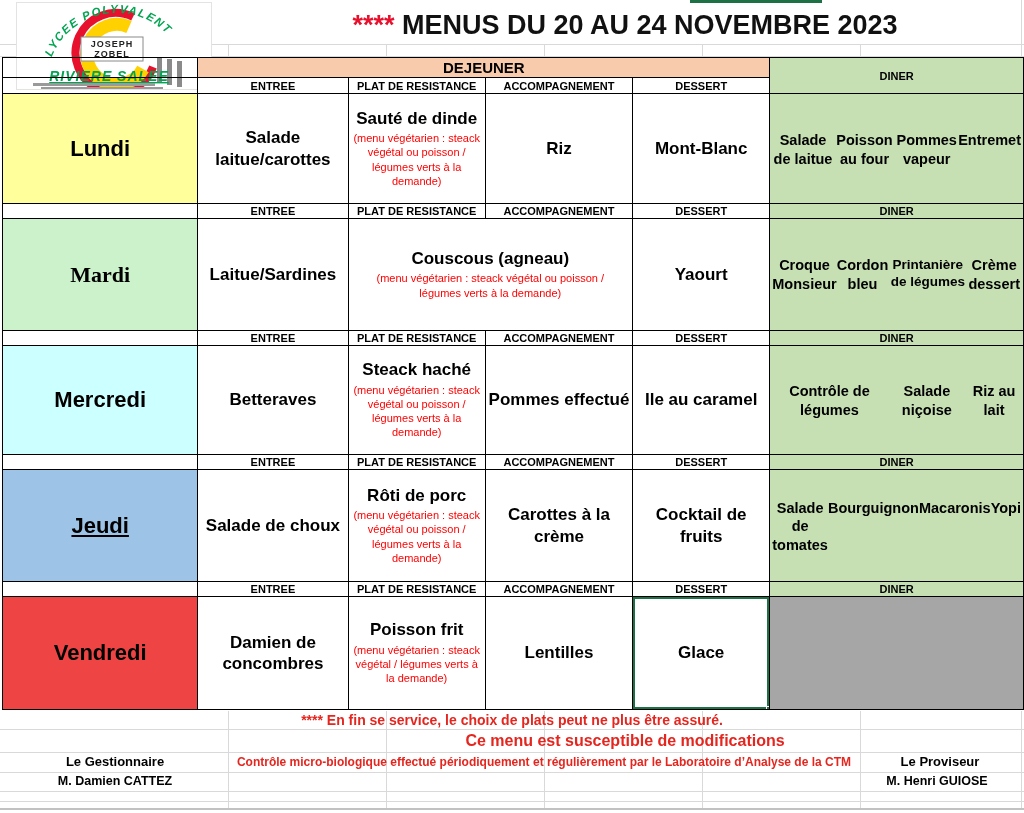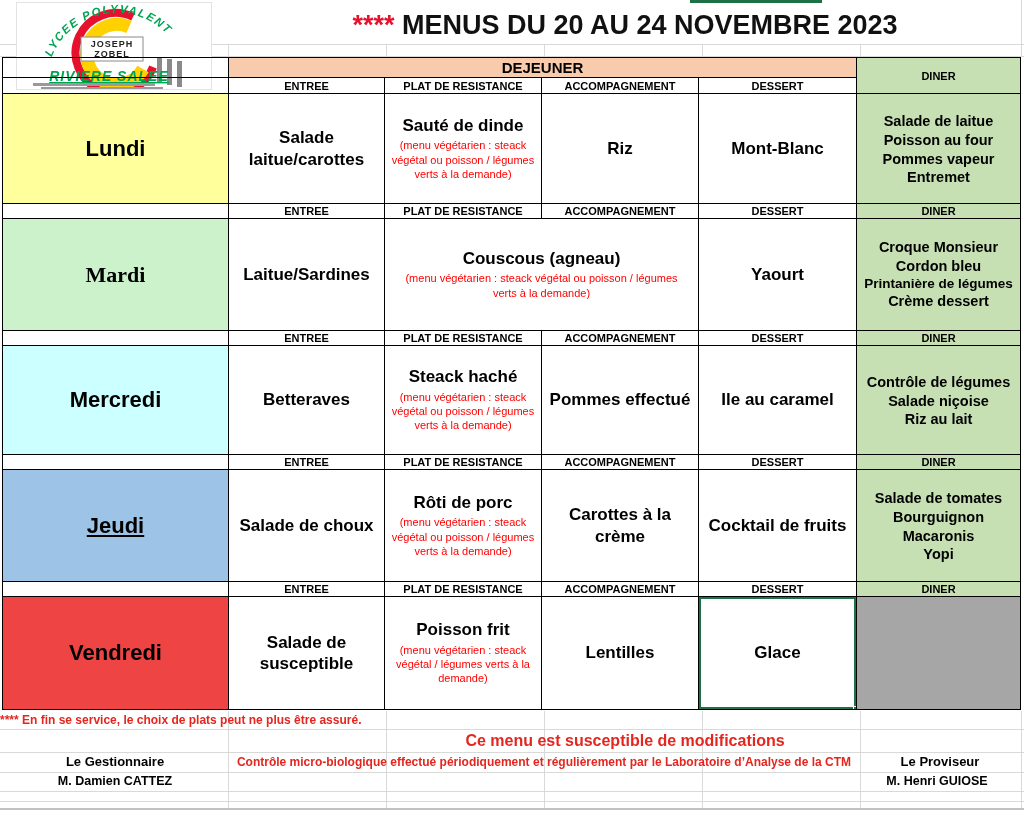--- a/index.html
+++ b/index.html
@@ -29,34 +29,34 @@
   td.nob { border:none; }
   .hdr-dej { font-size:15px; font-weight:bold; color:#000; }
   .hdr-din { font-size:11px; font-weight:bold; color:#000; }
   .sub { font-size:11px; font-weight:bold; background:#fff; color:#000; }
   .sub-din { font-size:11px; font-weight:bold; color:#000; }
   .daycell { font-size:22px; font-weight:bold; color:#000; }
   .food { font-size:17px; font-weight:bold; color:#000; line-height:1.25; }
   .dish { font-size:17px; font-weight:bold; color:#000; line-height:1.2; margin-bottom:2px; }
   .veg { font-size:11px; font-weight:normal; color:#ff0000; line-height:1.3; }
   .dinercell { vertical-align:top; }
-  .dinerwrap { display:flex; flex-direction:column; height:100%; padding-top:2px; }
+  .dinerwrap { display:flex; flex-direction:row; height:100%; padding-top:2px; }
   .dinerwrap.spread { justify-content:space-evenly; padding:0; }
   .dline { font-size:14.5px; font-weight:bold; color:#000; line-height:1.28; }
   .graycell { background:#a6a6a6; }
 
   
   .selwrap { position:relative; }
   .selbox { position:absolute; inset:0; border:2px solid #1e7145; pointer-events:none; }
   .selhandle { position:absolute; right:-3px; bottom:-3px; width:6px; height:6px;
                background:#1e7145; border:1px solid #fff; }
 
   
-  .fnote { position:absolute; left:0; top:712px; width:1024px; height:17px; text-align:left;
-           font-size:12px; font-weight:bold; color:#e5261f; line-height:17px; }
+  .fnote { position:absolute; left:0; top:712px; width:1024px; height:17px; text-align:center;
+           font-size:14px; font-weight:bold; color:#e5261f; line-height:17px; }
   .fmodif { position:absolute; left:228px; top:729px; width:794px; height:23px; text-align:center;
             font-size:16px; font-weight:bold; color:#e5261f; line-height:23px; }
   .fgest { position:absolute; left:2px; top:752px; width:226px; height:20px; text-align:center;
            font-size:13px; font-weight:bold; color:#000; line-height:20px; }
   .fctrl { position:absolute; left:228px; top:752px; width:632px; height:20px; text-align:center;
            font-size:12px; font-weight:bold; color:#e5261f; line-height:20px; white-space:nowrap; }
   .fprov { position:absolute; left:858px; top:752px; width:164px; height:20px; text-align:center;
            font-size:13px; font-weight:bold; color:#000; line-height:20px; }
   .fgestname { position:absolute; left:2px; top:772px; width:226px; height:19px; text-align:center;
                font-size:12.5px; font-weight:bold; color:#000; line-height:19px; }
@@ -241,21 +241,21 @@
       <td></td>
       <td class="sub">ENTREE</td>
       <td class="sub">PLAT DE RESISTANCE</td>
       <td class="sub">ACCOMPAGNEMENT</td>
       <td class="sub">DESSERT</td>
       <td class="sub-din" style="background: rgb(198, 224, 180);">DINER</td>
     </tr>
 
     <tr style="height:113px">
       <td class="daycell" style="background: #ef4444;">Vendredi</td>
-      <td class="food">Salade de susceptible</td>
+      <td class="food">Damien de concombres</td>
       <td>
         <div class="dish">Poisson frit</div>
         <div class="veg">(menu végétarien : steack végétal / légumes verts à la demande)</div>
       </td>
       <td class="food">Lentilles</td>
       <td class="food selwrap">
         <span>Glace</span>
         <div class="selbox"></div>
         <div class="selhandle"></div>
       </td>

